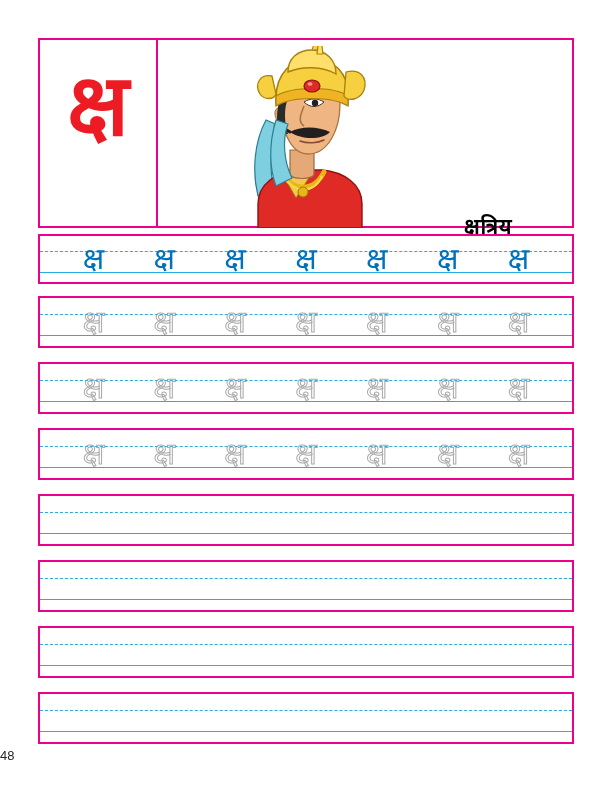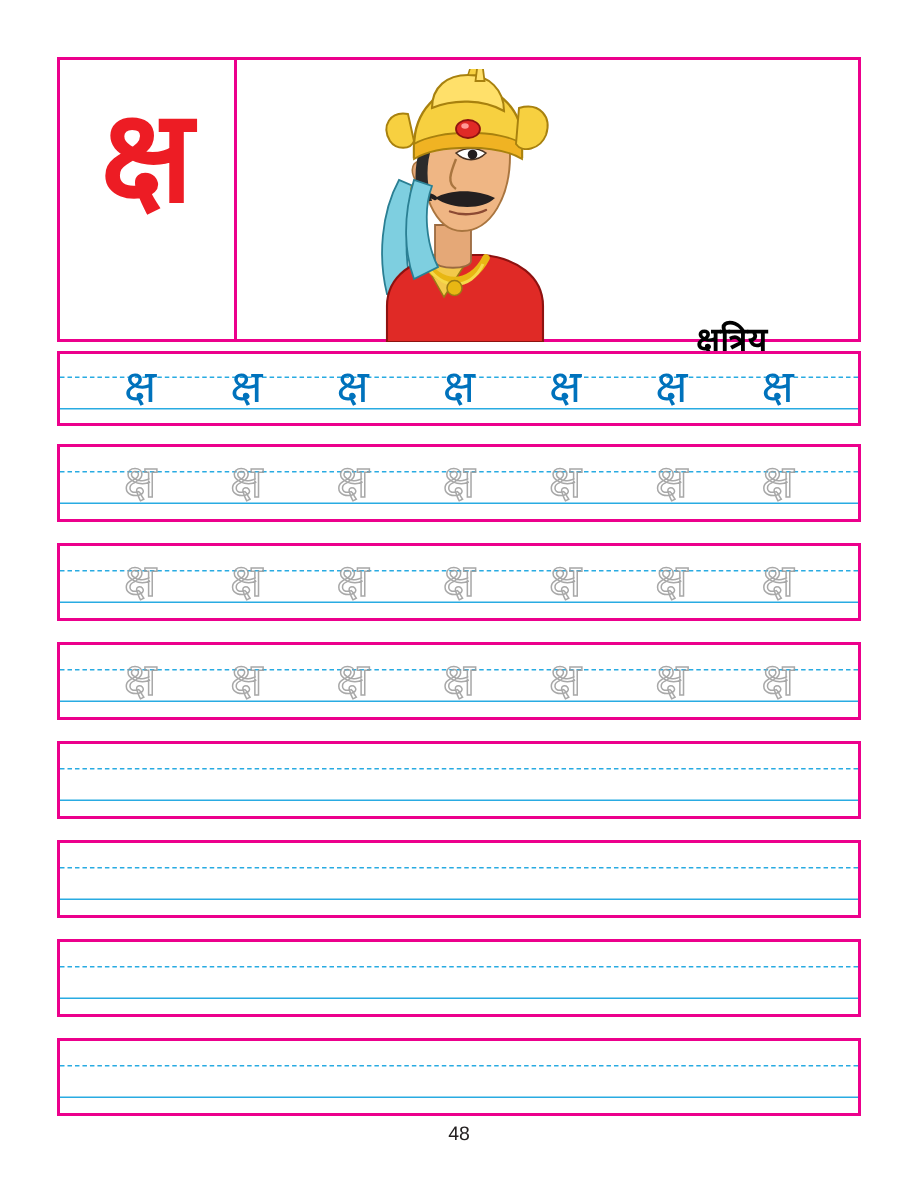--- a/index.html
+++ b/index.html
@@ -122,21 +122,21 @@
     text-stroke: 1px #9a9a9a;
     opacity: 0.85;
   }
 
   
   .footer {
     position: absolute;
     left: 0;
     top: 748px;
     width: 612px;
-    text-align: center;
+    text-align: left;
     font-size: 13px;
     color: #231f20;
   }
 </style>
 </head>
 <body>
 
 <div class="page">
 
   <div class="header-panel">

